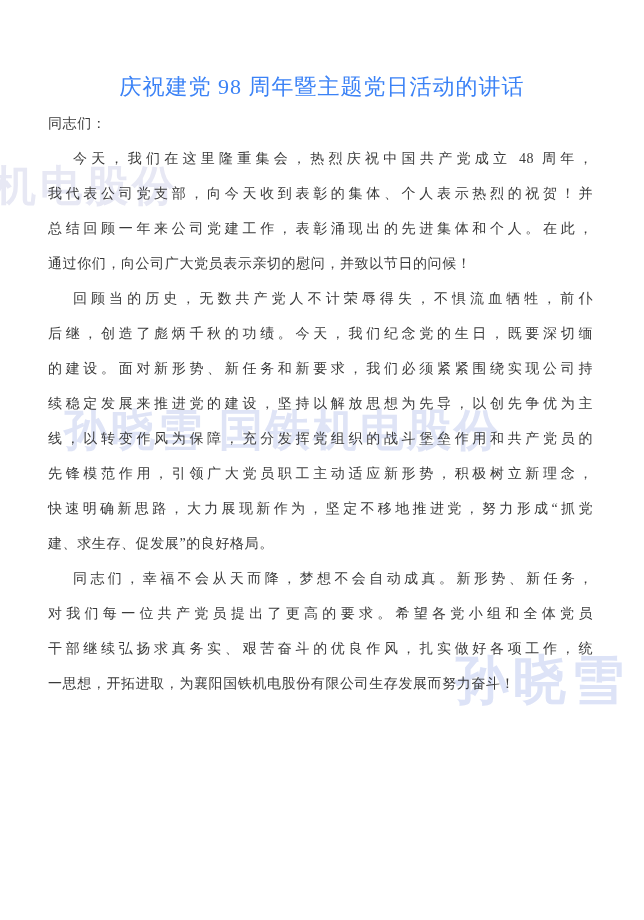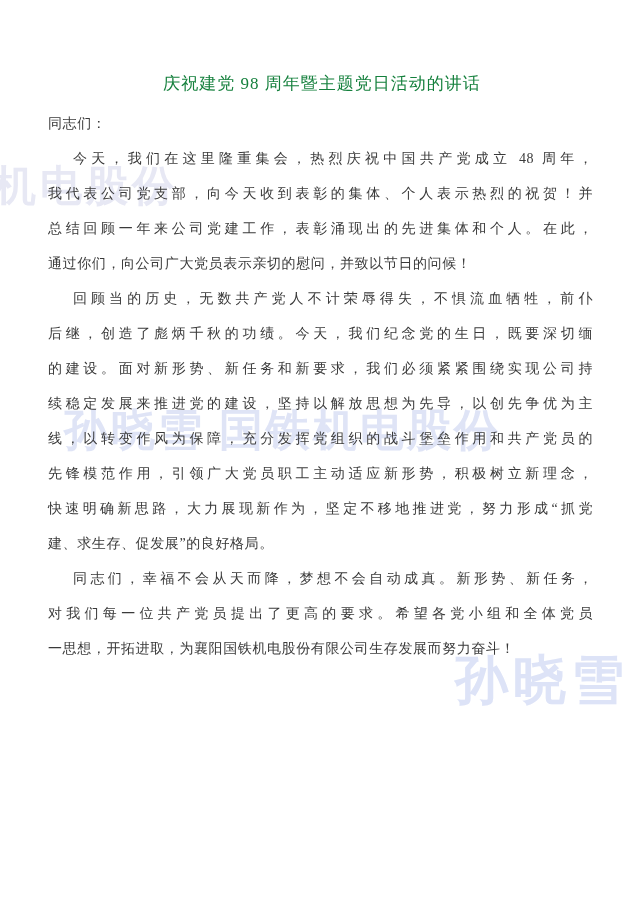--- a/index.html
+++ b/index.html
@@ -47,23 +47,23 @@
     color: #dde3f7;
   }
   
   .title {
     position: absolute;
     z-index: 1;
     left: 0;
     right: 0;
     top: 72px;
     text-align: center;
-    font-size: 17px;
+    font-size: 22px;
     letter-spacing: 1px;
-    color: #15803d;
+    color: #3b82f6;
   }
   .body {
     position: absolute;
     z-index: 1;
     left: 48px;
     top: 106px;
     width: 545px;
     font-size: 14px;
     letter-spacing: 0.6px;
   }
@@ -104,16 +104,17 @@
     <div class="line indent">回顾当的历史，无数共产党人不计荣辱得失，不惧流血牺牲，前仆</div>
     <div class="line">后继，创造了彪炳千秋的功绩。今天，我们纪念党的生日，既要深切缅</div>
     <div class="line">的建设。面对新形势、新任务和新要求，我们必须紧紧围绕实现公司持</div>
     <div class="line">续稳定发展来推进党的建设，坚持以解放思想为先导，以创先争优为主</div>
     <div class="line">线，以转变作风为保障，充分发挥党组织的战斗堡垒作用和共产党员的</div>
     <div class="line">先锋模范作用，引领广大党员职工主动适应新形势，积极树立新理念，</div>
     <div class="line">快速明确新思路，大力展现新作为，坚定不移地推进党，努力形成“抓党</div>
     <div class="line para-end">建、求生存、促发展”的良好格局。</div>
     <div class="line indent">同志们，幸福不会从天而降，梦想不会自动成真。新形势、新任务，</div>
     <div class="line">对我们每一位共产党员提出了更高的要求。希望各党小组和全体党员</div>
+    <div class="line">干部继续弘扬求真务实、艰苦奋斗的优良作风，扎实做好各项工作，统</div>
     <div class="line para-end">一思想，开拓进取，为襄阳国铁机电股份有限公司生存发展而努力奋斗！</div>
   </div>
 
 </div>
 
 </body></html>

